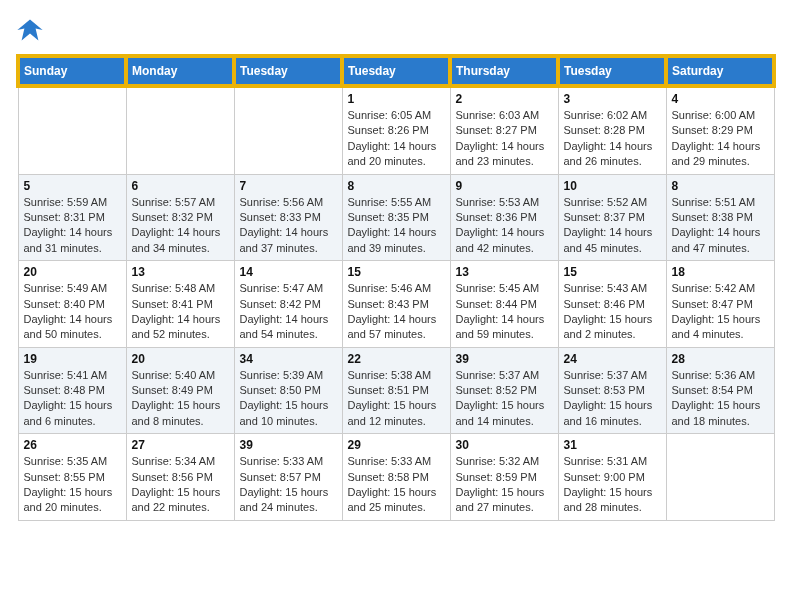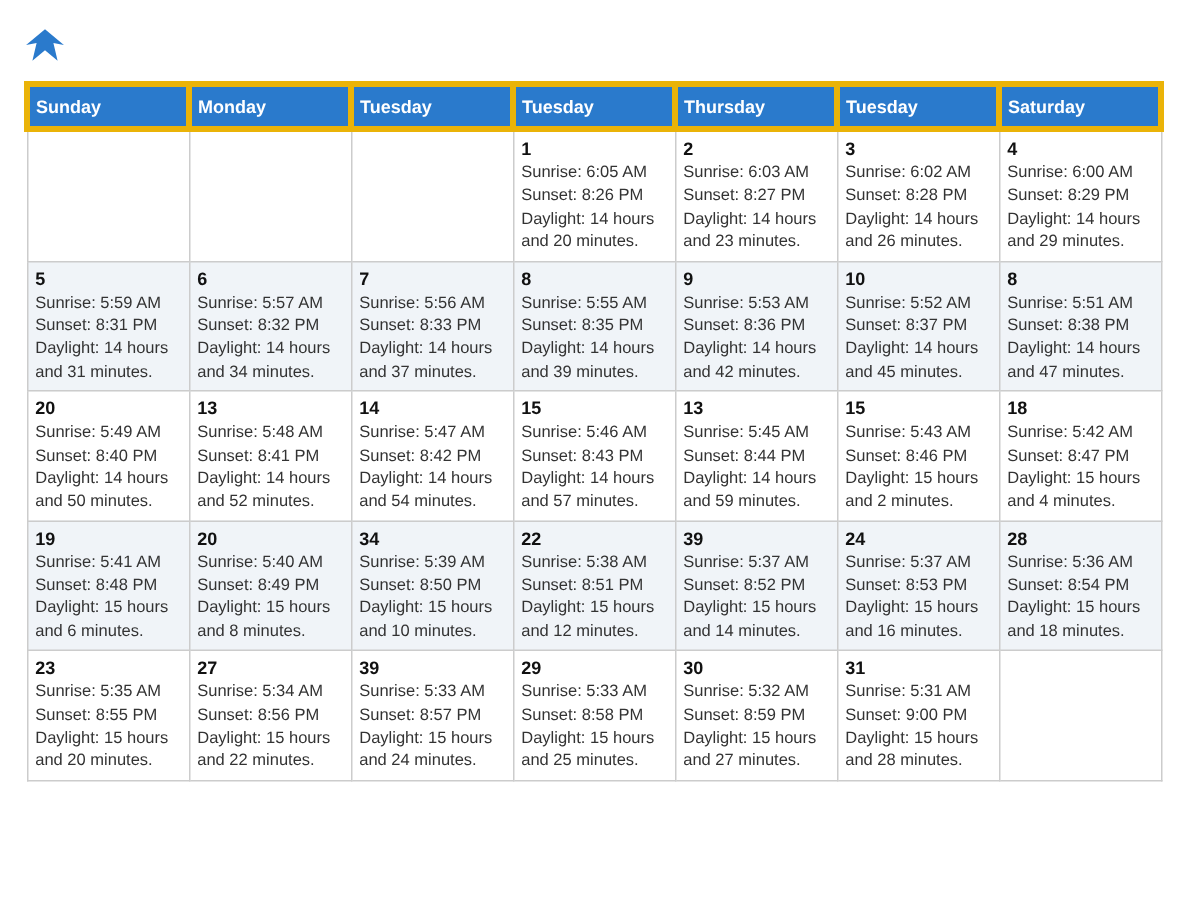--- a/index.html
+++ b/index.html
@@ -217,21 +217,21 @@
           <div class="day-num">24</div>
           <div class="day-info">Sunrise: 5:37 AM<br>Sunset: 8:53 PM<br>Daylight: 15 hours<br>and 16 minutes.</div>
         </td>
         <td>
           <div class="day-num">28</div>
           <div class="day-info">Sunrise: 5:36 AM<br>Sunset: 8:54 PM<br>Daylight: 15 hours<br>and 18 minutes.</div>
         </td>
       </tr>
       <tr>
         <td>
-          <div class="day-num">23</div>
+          <div class="day-num">26</div>
           <div class="day-info">Sunrise: 5:35 AM<br>Sunset: 8:55 PM<br>Daylight: 15 hours<br>and 20 minutes.</div>
         </td>
         <td>
           <div class="day-num">27</div>
           <div class="day-info">Sunrise: 5:34 AM<br>Sunset: 8:56 PM<br>Daylight: 15 hours<br>and 22 minutes.</div>
         </td>
         <td>
           <div class="day-num">39</div>
           <div class="day-info">Sunrise: 5:33 AM<br>Sunset: 8:57 PM<br>Daylight: 15 hours<br>and 24 minutes.</div>
         </td>

